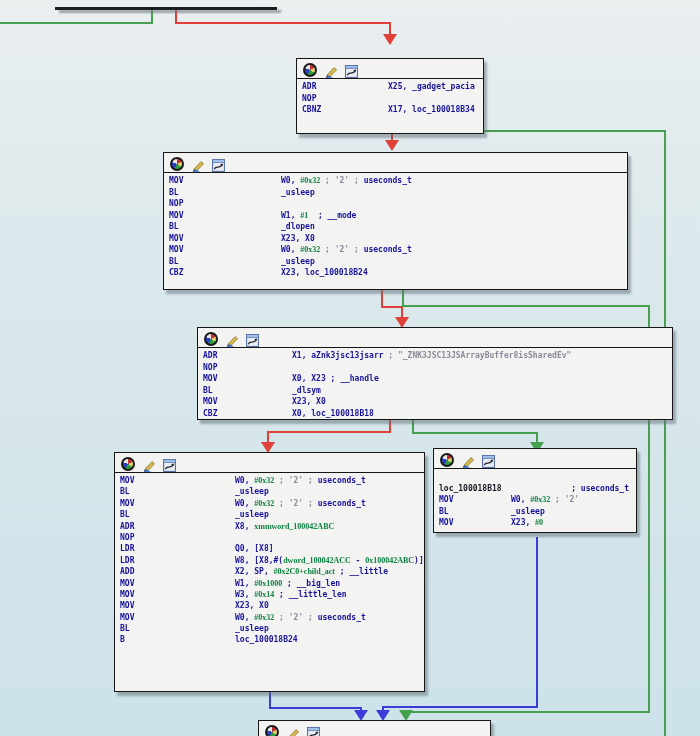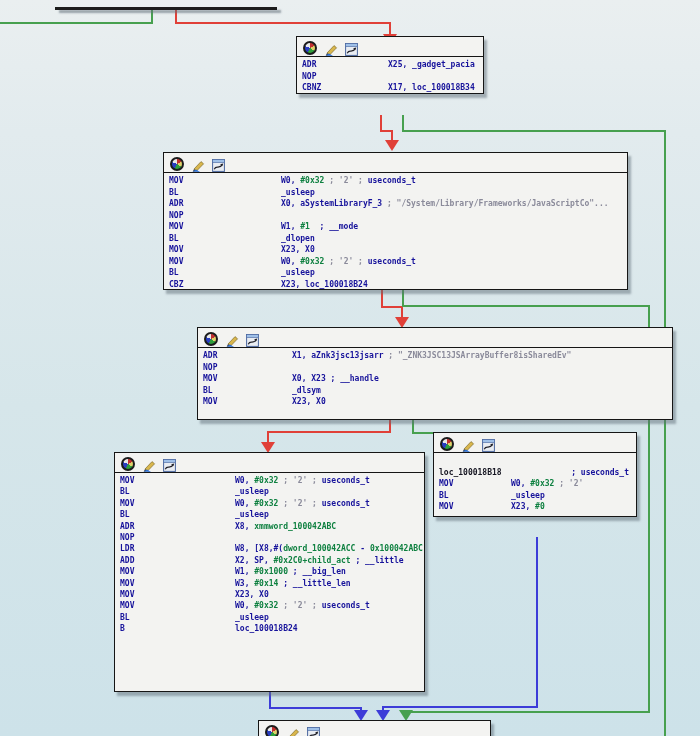--- a/index.html
+++ b/index.html
@@ -18,21 +18,21 @@
   .ic{display:inline-block;width:14px;height:13px;flex:0 0 auto;}
   .wheel{width:14px;height:14px;border-radius:50%;border:2px solid #1b1b1b;box-sizing:border-box;
     background:conic-gradient(#c03030 0 60deg,#ded06a 60deg 125deg,#2f9e3a 125deg 205deg,#2a3ec0 205deg 290deg,#e8e8e8 290deg 360deg);}
   .bb-code{padding:2px 0 0 5px;}
   .ln{white-space:pre;font-size:8px;font-weight:bold;line-height:11.5px;height:11.5px;color:#16129b;}
   .b1 .ln{line-height:11.7px;height:11.7px;}
   .b3 .ln{line-height:11.6px;height:11.6px;}
   .b4 .ln{line-height:11.4px;height:11.4px;}
   .mn{display:inline-block;color:#16129b;}
   .b1 .mn{width:86px;} .b2 .mn{width:112px;} .b3 .mn{width:89px;} .b4 .mn{width:115px;} .b5 .mn{width:72px;}
-  .c{color:#16129b;} .n{color:#0e8040;} .g{color:#8a8a9a;} .k{color:#141420;}
+  .c{color:#16129b;} .n{color:#0e8040;font-family:Liberation Serif, serif;} .g{color:#8a8a9a;} .k{color:#141420;}
   .lr{display:flex;justify-content:space-between;padding-right:7px;}
 </style>
 </head>
 <body>
 
 <svg id="edges" width="700" height="736">
     <polyline points="152,9 152,23 0,23" fill="none" stroke="#47a04f" stroke-width="2"></polyline>
     <polyline points="176,9 176,23 390,23 390,35" fill="none" stroke="#e04038" stroke-width="2"></polyline>
     <polygon points="383,34 397,34 390,45" fill="#e04038"></polygon>
     <polyline points="381,115 381,131 392,131 392,140" fill="none" stroke="#e04038" stroke-width="2"></polyline>
@@ -47,21 +47,21 @@
     <polyline points="413,420 413,433 537,433 537,442" fill="none" stroke="#47a04f" stroke-width="2"></polyline>
     <polygon points="530,442 544,442 537,453" fill="#47a04f"></polygon>
     <polyline points="270,692 270,708 361,708 361,711" fill="none" stroke="#3c3cd8" stroke-width="2"></polyline>
     <polygon points="354,710 368,710 361,721" fill="#3c3cd8"></polygon>
     <polyline points="537,537 537,707 383,707 383,711" fill="none" stroke="#3c3cd8" stroke-width="2"></polyline>
     <polygon points="376,710 390,710 383,721" fill="#3c3cd8"></polygon>
   </svg>
 
 <div class="topline"></div>
 
-<div class="bb b1" style="left:296px;top:36px;width:188px;height:58px;">
+<div class="bb b1" style="left:296px;top:58px;width:188px;height:76px;">
   <div class="bb-head">
     <span class="ic wheel"></span>
     <span class="ic"><svg viewBox="0 0 14 13" width="14" height="13">
           <path d="M3 10 L10 2.6 L12.6 4.8 L5.6 12 Z" fill="#d9b64c" stroke="#6b5a1e" stroke-width="0.6"></path>
           <path d="M3 10 L1.8 12.8 L5 12.2 Z" fill="#333"></path>
           <path d="M1.5 12.6 L9 12.9 L5 10.6 Z" fill="#2a6fd6"></path>
         </svg></span>
     <span class="ic"><svg viewBox="0 0 13 13" width="13" height="13">
           <rect x="0.6" y="0.6" width="11.8" height="11.8" fill="#e9edf3" stroke="#49659d" stroke-width="1"></rect>
           <rect x="0.6" y="0.6" width="11.8" height="3" fill="#9fc0e8" stroke="#49659d" stroke-width="0.6"></rect>
@@ -87,21 +87,20 @@
     <span class="ic"><svg viewBox="0 0 13 13" width="13" height="13">
           <rect x="0.6" y="0.6" width="11.8" height="11.8" fill="#e9edf3" stroke="#49659d" stroke-width="1"></rect>
           <rect x="0.6" y="0.6" width="11.8" height="3" fill="#9fc0e8" stroke="#49659d" stroke-width="0.6"></rect>
           <path d="M2.2 10.2 C4.4 5.6 7 11 10.6 5.4" stroke="#23232b" fill="none" stroke-width="1.2"></path>
           <path d="M11.2 4.6 l-3 0.6 1.8 2 z" fill="#23232b"></path>
         </svg></span>
   </div>
   <div class="bb-code">
       <div class="ln"><span class="mn">MOV</span><span class="ops"><span class="c">W0, </span><span class="n">#0x32</span><span class="g"> ; </span><span class="g">'2'</span><span class="g"> ; </span><span class="c">useconds_t</span></span></div>
       <div class="ln"><span class="mn">BL</span><span class="ops"><span class="c">_usleep</span></span></div>
-      <div class="ln"><span class="mn">ADR</span><span class="ops"><span class="c">X0, aSystemLibraryF_3 </span><span class="g">; "/System/Library/Frameworks/JavaScriptCo"...</span></span></div>
       <div class="ln"><span class="mn">NOP</span><span class="ops"></span></div>
       <div class="ln"><span class="mn">MOV</span><span class="ops"><span class="c">W1, </span><span class="n">#1</span><span class="c">  ; __mode</span></span></div>
       <div class="ln"><span class="mn">BL</span><span class="ops"><span class="c">_dlopen</span></span></div>
       <div class="ln"><span class="mn">MOV</span><span class="ops"><span class="c">X23, X0</span></span></div>
       <div class="ln"><span class="mn">MOV</span><span class="ops"><span class="c">W0, </span><span class="n">#0x32</span><span class="g"> ; </span><span class="g">'2'</span><span class="g"> ; </span><span class="c">useconds_t</span></span></div>
       <div class="ln"><span class="mn">BL</span><span class="ops"><span class="c">_usleep</span></span></div>
       <div class="ln"><span class="mn">CBZ</span><span class="ops"><span class="c">X23, loc_100018B24</span></span></div>
     </div>
 </div>
 
@@ -119,20 +118,21 @@
           <path d="M2.2 10.2 C4.4 5.6 7 11 10.6 5.4" stroke="#23232b" fill="none" stroke-width="1.2"></path>
           <path d="M11.2 4.6 l-3 0.6 1.8 2 z" fill="#23232b"></path>
         </svg></span>
   </div>
   <div class="bb-code">
       <div class="ln"><span class="mn">ADR</span><span class="ops"><span class="c">X1, aZnk3jsc13jsarr </span><span class="g">; "_ZNK3JSC13JSArrayBuffer8isSharedEv"</span></span></div>
       <div class="ln"><span class="mn">NOP</span><span class="ops"></span></div>
       <div class="ln"><span class="mn">MOV</span><span class="ops"><span class="c">X0, X23 ; __handle</span></span></div>
       <div class="ln"><span class="mn">BL</span><span class="ops"><span class="c">_dlsym</span></span></div>
       <div class="ln"><span class="mn">MOV</span><span class="ops"><span class="c">X23, X0</span></span></div>
+      <div class="ln"><span class="mn">CBZ</span><span class="ops"><span class="c">X0, loc_100018B18</span></span></div>
     </div>
 </div>
 
 <div class="bb b4" style="left:114px;top:452px;width:311px;height:240px;">
   <div class="bb-head">
     <span class="ic wheel"></span>
     <span class="ic"><svg viewBox="0 0 14 13" width="14" height="13">
           <path d="M3 10 L10 2.6 L12.6 4.8 L5.6 12 Z" fill="#d9b64c" stroke="#6b5a1e" stroke-width="0.6"></path>
           <path d="M3 10 L1.8 12.8 L5 12.2 Z" fill="#333"></path>
           <path d="M1.5 12.6 L9 12.9 L5 10.6 Z" fill="#2a6fd6"></path>
@@ -144,32 +144,33 @@
           <path d="M11.2 4.6 l-3 0.6 1.8 2 z" fill="#23232b"></path>
         </svg></span>
   </div>
   <div class="bb-code">
       <div class="ln"><span class="mn">MOV</span><span class="ops"><span class="c">W0, </span><span class="n">#0x32</span><span class="g"> ; </span><span class="g">'2'</span><span class="g"> ; </span><span class="c">useconds_t</span></span></div>
       <div class="ln"><span class="mn">BL</span><span class="ops"><span class="c">_usleep</span></span></div>
       <div class="ln"><span class="mn">MOV</span><span class="ops"><span class="c">W0, </span><span class="n">#0x32</span><span class="g"> ; </span><span class="g">'2'</span><span class="g"> ; </span><span class="c">useconds_t</span></span></div>
       <div class="ln"><span class="mn">BL</span><span class="ops"><span class="c">_usleep</span></span></div>
       <div class="ln"><span class="mn">ADR</span><span class="ops"><span class="c">X8, </span><span class="n">xmmword_100042ABC</span></span></div>
       <div class="ln"><span class="mn">NOP</span><span class="ops"></span></div>
+      <div class="ln"><span class="mn">LDR</span><span class="ops"><span class="c">Q0, [X8]</span></span></div>
       <div class="ln"><span class="mn">LDR</span><span class="ops"><span class="c">W8, [X8,#(</span><span class="n">dword_100042ACC</span><span class="c"> - </span><span class="n">0x100042ABC</span><span class="c">)]</span></span></div>
       <div class="ln"><span class="mn">ADD</span><span class="ops"><span class="c">X2, SP, </span><span class="n">#0x2C0+child_act</span><span class="c"> ; __little</span></span></div>
       <div class="ln"><span class="mn">MOV</span><span class="ops"><span class="c">W1, </span><span class="n">#0x1000</span><span class="c"> ; __big_len</span></span></div>
       <div class="ln"><span class="mn">MOV</span><span class="ops"><span class="c">W3, </span><span class="n">#0x14</span><span class="c"> ; __little_len</span></span></div>
       <div class="ln"><span class="mn">MOV</span><span class="ops"><span class="c">X23, X0</span></span></div>
       <div class="ln"><span class="mn">MOV</span><span class="ops"><span class="c">W0, </span><span class="n">#0x32</span><span class="g"> ; </span><span class="g">'2'</span><span class="g"> ; </span><span class="c">useconds_t</span></span></div>
       <div class="ln"><span class="mn">BL</span><span class="ops"><span class="c">_usleep</span></span></div>
       <div class="ln"><span class="mn">B</span><span class="ops"><span class="c">loc_100018B24</span></span></div>
     </div>
 </div>
 
-<div class="bb b5" style="left:433px;top:432px;width:204px;height:85px;">
+<div class="bb b5" style="left:433px;top:448px;width:204px;height:85px;">
   <div class="bb-head">
     <span class="ic wheel"></span>
     <span class="ic"><svg viewBox="0 0 14 13" width="14" height="13">
           <path d="M3 10 L10 2.6 L12.6 4.8 L5.6 12 Z" fill="#d9b64c" stroke="#6b5a1e" stroke-width="0.6"></path>
           <path d="M3 10 L1.8 12.8 L5 12.2 Z" fill="#333"></path>
           <path d="M1.5 12.6 L9 12.9 L5 10.6 Z" fill="#2a6fd6"></path>
         </svg></span>
     <span class="ic"><svg viewBox="0 0 13 13" width="13" height="13">
           <rect x="0.6" y="0.6" width="11.8" height="11.8" fill="#e9edf3" stroke="#49659d" stroke-width="1"></rect>
           <rect x="0.6" y="0.6" width="11.8" height="3" fill="#9fc0e8" stroke="#49659d" stroke-width="0.6"></rect>

